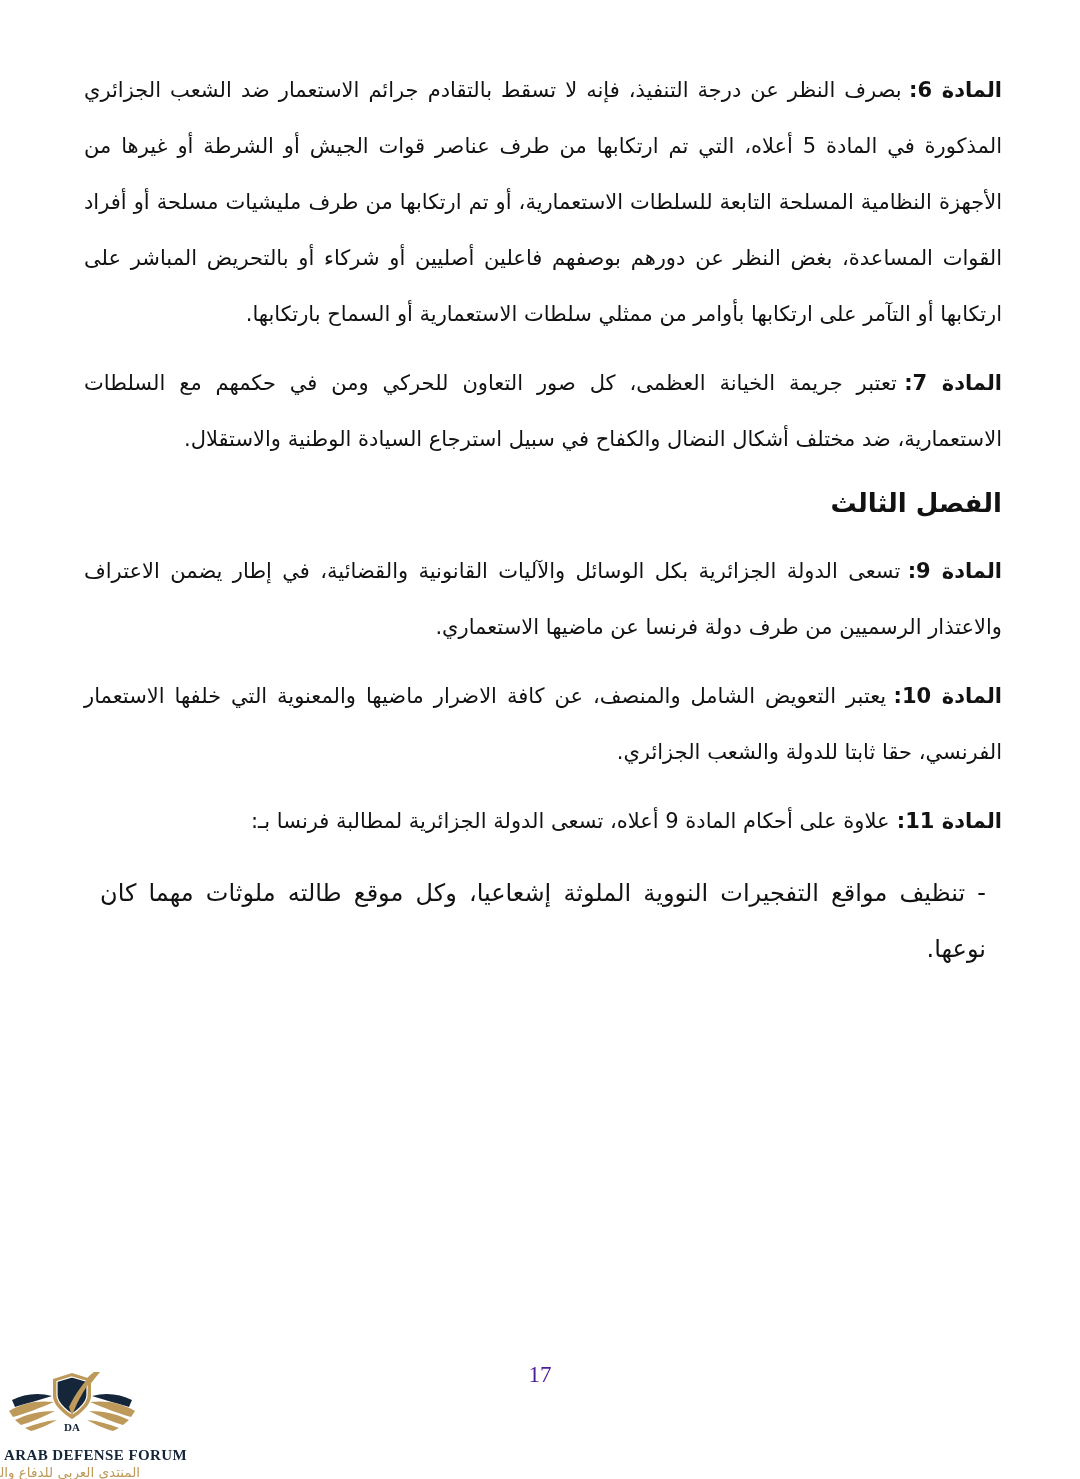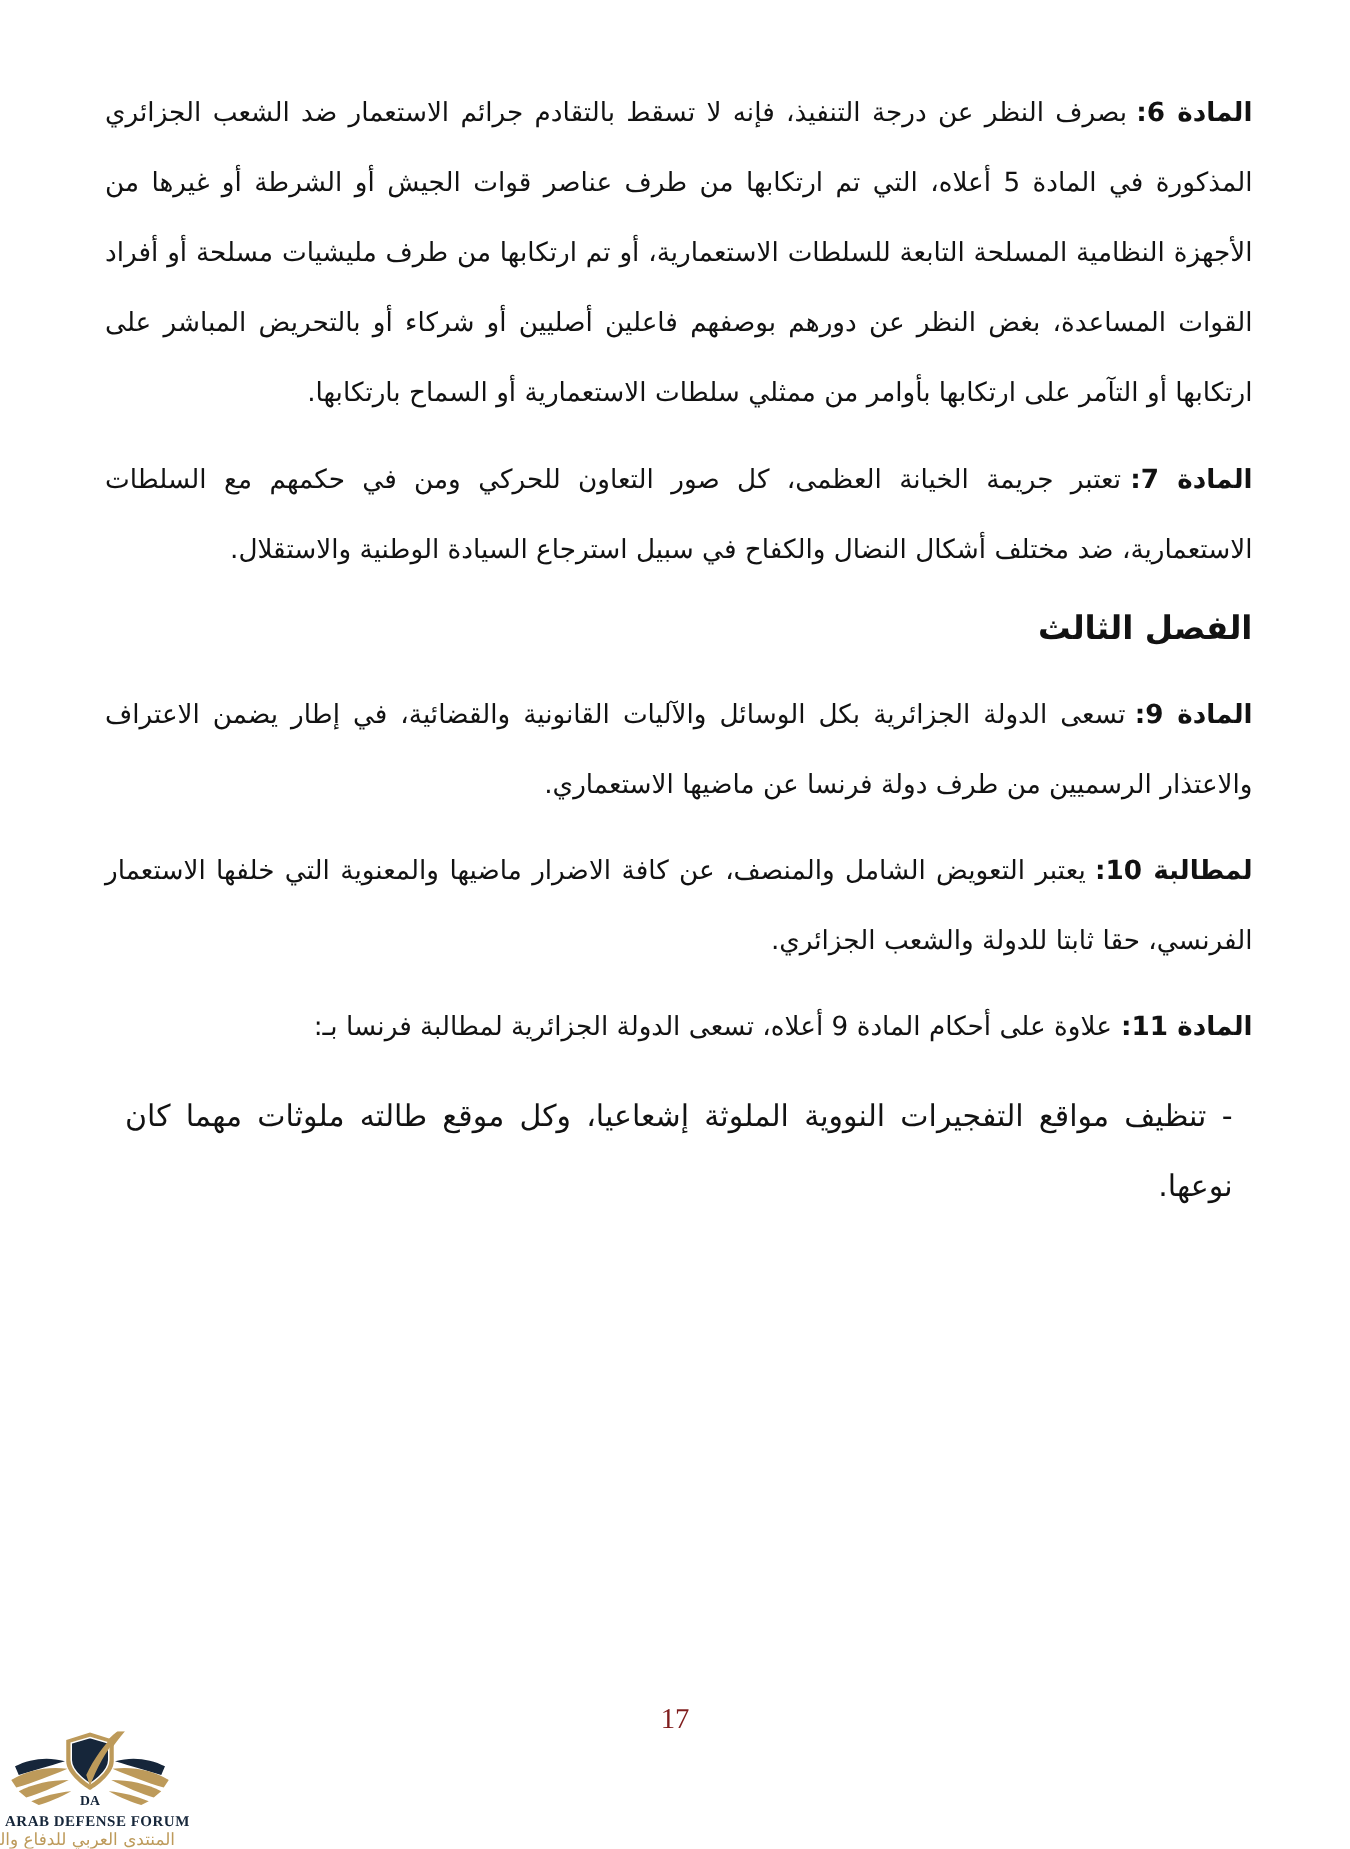--- a/index.html
+++ b/index.html
@@ -48,41 +48,41 @@
     text-align: justify;
   }
   .page-number {
     position: absolute;
     top: 1362px;
     left: 0;
     right: 0;
     text-align: center;
     font-family: "Liberation Serif", serif;
     font-size: 23px;
-    color: #7f1d1d;
+    color: #4c1d95;
   }
   .watermark {
     position: absolute;
     left: 4px;
     bottom: 0;
     width: 136px;
     text-align: center;
     line-height: 1;
   }
   .watermark svg {
     display: block;
     margin: 0 auto;
   }
   .wm-en {
     font-family: "Liberation Serif", serif;
     font-weight: bold;
-    font-size: 12px;
+    font-size: 15px;
     letter-spacing: 0.4px;
     color: #16263a;
-    margin-top: 4px;
+    margin-top: 14px;
     white-space: nowrap;
   }
   .wm-ar {
     direction: rtl;
     font-size: 13.5px;
     color: #bd9a5a;
     margin-top: 3px;
     white-space: nowrap;
   }
 </style>
@@ -104,21 +104,21 @@
     <div class="chapter">
       <div>الفصل الثالث</div>
     </div>
 
 
     <p class="article">
       <span class="article-label">المادة 9:</span><span>تسعى الدولة الجزائرية بكل الوسائل والآليات القانونية والقضائية، في إطار يضمن الاعتراف والاعتذار الرسميين من طرف دولة فرنسا عن ماضيها الاستعماري.</span>
     </p>
 
     <p class="article">
-      <span class="article-label">لمطالبة 10:</span><span>يعتبر التعويض الشامل والمنصف، عن كافة الاضرار ماضيها والمعنوية التي خلفها الاستعمار الفرنسي، حقا ثابتا للدولة والشعب الجزائري.</span>
+      <span class="article-label">المادة 10:</span><span>يعتبر التعويض الشامل والمنصف، عن كافة الاضرار ماضيها والمعنوية التي خلفها الاستعمار الفرنسي، حقا ثابتا للدولة والشعب الجزائري.</span>
     </p>
 
     <p class="article">
       <span class="article-label">المادة 11:</span><span>علاوة على أحكام المادة 9 أعلاه، تسعى الدولة الجزائرية لمطالبة فرنسا بـ:</span>
     </p>
 
     <p class="list-item">- تنظيف مواقع التفجيرات النووية الملوثة إشعاعيا، وكل موقع طالته ملوثات مهما كان نوعها.</p>
 
   </div>
 

